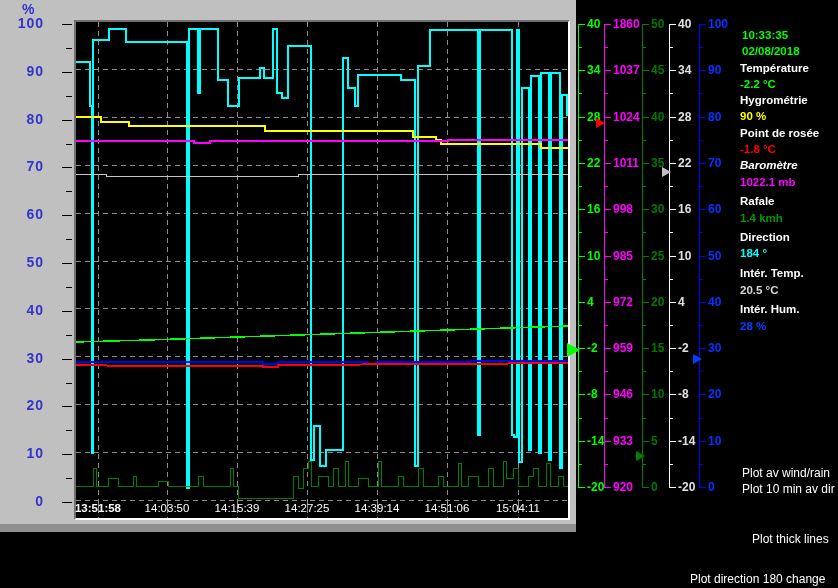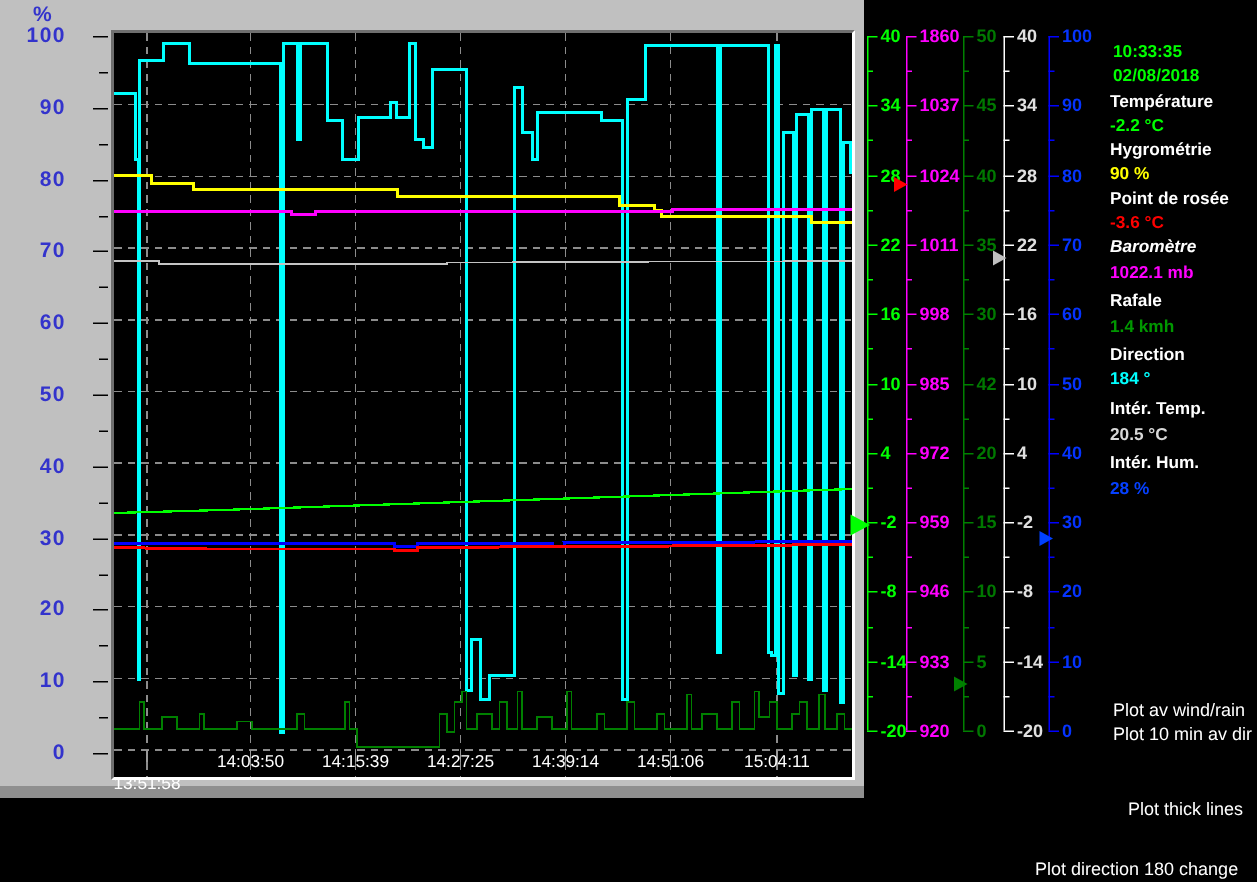--- a/index.html
+++ b/index.html
@@ -93,21 +93,21 @@
         <polyline points="0,40 14,40 14,84 16,84 16,431 17,431 17,18 33,18 33,7 50,7 50,20 111,20 111,466 113,466 113,7 122,7 122,71 124,71 124,7 142,7 142,58 152,58 152,84 163,84 163,56 184,56 184,46 188,46 188,56 197,56 197,7 201,7 201,71 206,71 206,76 212,76 212,24 235,24 235,438 238,438 238,404 244,404 244,444 250,444 250,428 267,428 267,36 272,36 272,66 279,66 279,84 282,84 282,53 325,53 325,58 339,58 339,444 342,444 342,44 354,44 354,8 402,8 402,413 404,413 404,8 436,8 436,413 438,413 438,415 441,415 441,8 443,8 443,440 446,440 446,66 453,66 453,428 455,428 455,54 463,54 463,431 465,431 465,51 473,51 473,438 475,438 475,51 484,51 484,446 486,446 486,73 491,73 491,93 493,93" fill="none" stroke="#00ffff" stroke-width="2" shape-rendering="crispEdges"></polyline>
         <polyline points="0,95 25,95 25,100 53,100 53,104 189,104 189,109 337,109 337,115 360,115 360,118 365,118 365,122 465,122 465,126 493,126" fill="none" stroke="#ffff00" stroke-width="2" shape-rendering="crispEdges"></polyline>
         <polyline points="0,119 118,119 118,121 134,121 134,119 372,119 372,117.5 493,117.5" fill="none" stroke="#ff00ff" stroke-width="2" shape-rendering="crispEdges"></polyline>
         <polyline points="0,152 30,152 30,154 222,154 222,153 493,152" fill="none" stroke="#c4c4c4" stroke-width="1" shape-rendering="crispEdges"></polyline>
         <polyline points="0,320 72,318 162,315 222,313 282,311 342,309 402,307 462,305 493,304" fill="none" stroke="#00ff00" stroke-width="1.5" shape-rendering="crispEdges"></polyline>
         <polyline points="0,340 187,340 187,342 202,342 202,340 292,340 292,342 300,342 300,340 493,339" fill="none" stroke="#0000ff" stroke-width="2" shape-rendering="crispEdges"></polyline>
         <polyline points="0,343 62,344 187,344 187,345 202,345 202,343 372,342 493,341" fill="none" stroke="#ff0000" stroke-width="2" shape-rendering="crispEdges"></polyline>
         <polyline points="0,464 17,464 17,446 20,446 20,464 32,464 32,456 42,456 42,464 57,464 57,454 60,454 60,464 82,464 82,459 92,459 92,464 122,464 122,454 127,454 127,464 154,464 154,446 157,446 157,464 162,464 162,476 217,476 217,454 222,454 222,466 227,466 227,446 232,446 232,439 235,439 235,464 242,464 242,454 252,454 252,464 257,464 257,446 262,446 262,464 269,464 269,439 272,439 272,464 282,464 282,456 292,456 292,464 302,464 302,439 305,439 305,464 322,464 322,454 327,454 327,464 342,464 342,446 347,446 347,464 362,464 362,454 367,454 367,464 382,464 382,441 385,441 385,464 392,464 392,454 402,454 402,464 412,464 412,446 417,446 417,464 427,464 427,439 430,439 430,456 437,456 437,446 442,446 442,464 452,464 452,454 457,454 457,446 462,446 462,464 470,464 470,441 474,441 474,464 482,464 482,454 487,454 487,464 493,464" fill="none" stroke="#008000" stroke-width="1" shape-rendering="crispEdges"></polyline>
       </svg>
     <div id="time-labels">
-        <div class="time-label" style="left: -10px; top: 495px;">13:51:58</div>
+        <div class="time-label" style="left: -10px; top: 480px; font-weight: bold;">13:51:58</div>
         <div class="time-label" style="left: 59px; top: 480px;">14:03:50</div>
         <div class="time-label" style="left: 129px; top: 480px;">14:15:39</div>
         <div class="time-label" style="left: 199px; top: 480px;">14:27:25</div>
         <div class="time-label" style="left: 269px; top: 480px;">14:39:14</div>
         <div class="time-label" style="left: 339px; top: 480px;">14:51:06</div>
         <div class="time-label" style="left: 410px; top: 480px;">15:04:11</div>
       </div>
   </div>
   <div id="right-axes">
       <div class="vline" style="left: 578px; top: 24px; height: 463px; background: rgb(0, 255, 0);"></div>
@@ -187,21 +187,21 @@
       <div class="tick" style="left: 642px; top: 139.75px; width: 4px; background: rgb(0, 128, 0);"></div>
       <div class="axis-lbl" style="left: 651px; top: 109.6px; color: rgb(0, 120, 0);">40</div>
       <div class="tick" style="left: 642px; top: 162.9px; width: 7px; background: rgb(0, 128, 0);"></div>
       <div class="tick" style="left: 642px; top: 186.05px; width: 4px; background: rgb(0, 128, 0);"></div>
       <div class="axis-lbl" style="left: 651px; top: 155.9px; color: rgb(0, 120, 0);">35</div>
       <div class="tick" style="left: 642px; top: 209.2px; width: 7px; background: rgb(0, 128, 0);"></div>
       <div class="tick" style="left: 642px; top: 232.35px; width: 4px; background: rgb(0, 128, 0);"></div>
       <div class="axis-lbl" style="left: 651px; top: 202.2px; color: rgb(0, 120, 0);">30</div>
       <div class="tick" style="left: 642px; top: 255.5px; width: 7px; background: rgb(0, 128, 0);"></div>
       <div class="tick" style="left: 642px; top: 278.65px; width: 4px; background: rgb(0, 128, 0);"></div>
-      <div class="axis-lbl" style="left: 651px; top: 248.5px; color: rgb(0, 120, 0);">42</div>
+      <div class="axis-lbl" style="left: 651px; top: 248.5px; color: rgb(0, 120, 0);">25</div>
       <div class="tick" style="left: 642px; top: 301.8px; width: 7px; background: rgb(0, 128, 0);"></div>
       <div class="tick" style="left: 642px; top: 324.95px; width: 4px; background: rgb(0, 128, 0);"></div>
       <div class="axis-lbl" style="left: 651px; top: 294.8px; color: rgb(0, 120, 0);">20</div>
       <div class="tick" style="left: 642px; top: 348.1px; width: 7px; background: rgb(0, 128, 0);"></div>
       <div class="tick" style="left: 642px; top: 371.25px; width: 4px; background: rgb(0, 128, 0);"></div>
       <div class="axis-lbl" style="left: 651px; top: 341.1px; color: rgb(0, 120, 0);">15</div>
       <div class="tick" style="left: 642px; top: 394.4px; width: 7px; background: rgb(0, 128, 0);"></div>
       <div class="tick" style="left: 642px; top: 417.55px; width: 4px; background: rgb(0, 128, 0);"></div>
       <div class="axis-lbl" style="left: 651px; top: 387.4px; color: rgb(0, 120, 0);">10</div>
       <div class="tick" style="left: 642px; top: 440.7px; width: 7px; background: rgb(0, 128, 0);"></div>
@@ -284,21 +284,21 @@
       <div class="marker" style="left: 693px; top: 354px; border-top: 5px solid transparent; border-bottom: 5px solid transparent; border-left: 9px solid rgb(0, 64, 255);"></div>
     </div>
   <div id="readout">
       <div class="ro-line" style="left: 742px; top: 29px; color: rgb(0, 255, 0);">10:33:35</div>
       <div class="ro-line" style="left: 742px; top: 45px; color: rgb(0, 255, 0);">02/08/2018</div>
       <div class="ro-line" style="left: 740px; top: 62px; color: rgb(255, 255, 255);">Température</div>
       <div class="ro-line" style="left: 740px; top: 78px; color: rgb(0, 255, 0);">-2.2 °C</div>
       <div class="ro-line" style="left: 740px; top: 94px; color: rgb(255, 255, 255);">Hygrométrie</div>
       <div class="ro-line" style="left: 740px; top: 110px; color: rgb(255, 255, 0);">90 %</div>
       <div class="ro-line" style="left: 740px; top: 127px; color: rgb(255, 255, 255);">Point de rosée</div>
-      <div class="ro-line" style="left: 740px; top: 143px; color: rgb(255, 0, 0);">-3.6 °C</div>
+      <div class="ro-line" style="left: 740px; top: 143px; color: rgb(255, 0, 0);">-1.8 °C</div>
       <div class="ro-line" style="left: 740px; top: 159px; color: rgb(255, 255, 255); font-style: italic;">Baromètre</div>
       <div class="ro-line" style="left: 740px; top: 176px; color: rgb(255, 0, 255);">1022.1 mb</div>
       <div class="ro-line" style="left: 740px; top: 195px; color: rgb(255, 255, 255);">Rafale</div>
       <div class="ro-line" style="left: 740px; top: 212px; color: rgb(0, 152, 0);">1.4 kmh</div>
       <div class="ro-line" style="left: 740px; top: 231px; color: rgb(255, 255, 255);">Direction</div>
       <div class="ro-line" style="left: 740px; top: 247px; color: rgb(0, 255, 255);">184 °</div>
       <div class="ro-line" style="left: 740px; top: 267px; color: rgb(255, 255, 255);">Intér. Temp.</div>
       <div class="ro-line" style="left: 740px; top: 284px; color: rgb(216, 216, 216); text-align: center;">20.5 °C</div>
       <div class="ro-line" style="left: 740px; top: 303px; color: rgb(255, 255, 255);">Intér. Hum.</div>
       <div class="ro-line" style="left: 740px; top: 320px; color: rgb(5, 64, 255);">28 %</div>

